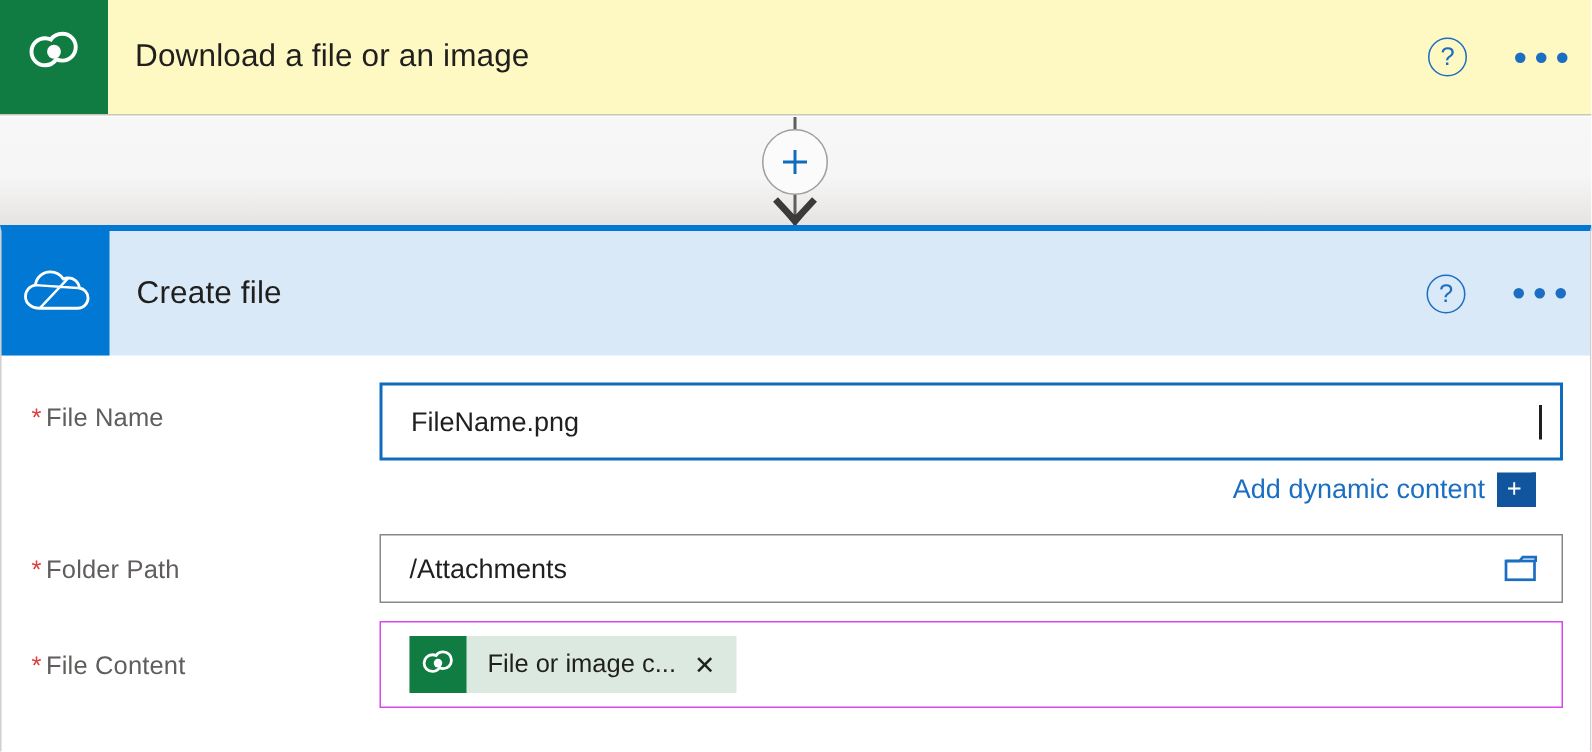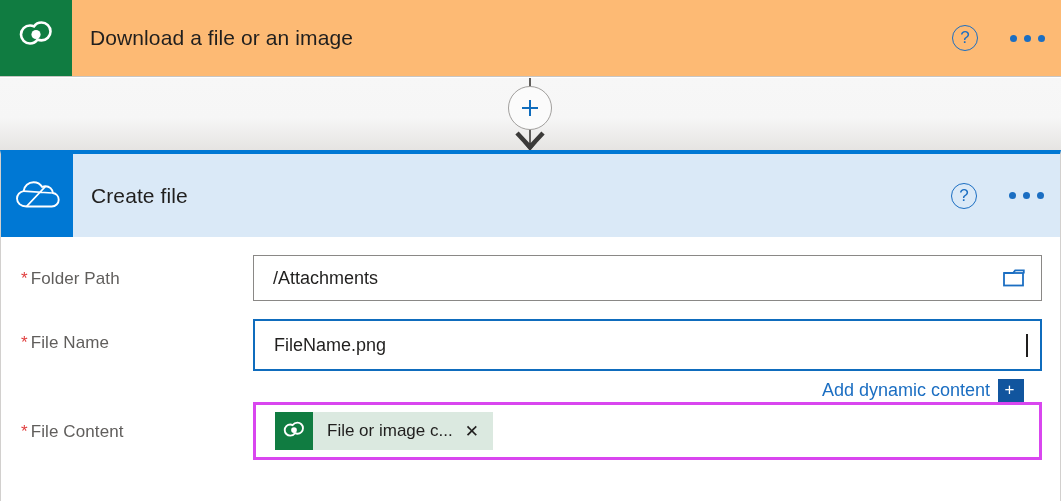--- a/index.html
+++ b/index.html
@@ -21,21 +21,21 @@
     position: absolute;
     left: 0;
     width: 1061px;
     box-sizing: border-box;
   }
 
   
   #action-download {
     top: 0;
     height: 77px;
-    background: #fdba74;
+    background: #fef9c3;
     border-bottom: 1px solid #c8c6c4;
     display: flex;
     align-items: stretch;
   }
   .icon-tile {
     width: 72px;
     min-width: 72px;
     display: flex;
     align-items: center;
     justify-content: center;
@@ -225,21 +225,21 @@
     color: #ffffff;
     font-size: 17px;
     line-height: 22px;
     text-align: center;
     cursor: pointer;
     border-right: 3px solid #11559e;
   }
 
   
   .tokenbox {
-    border: 3px solid #d946ef;
+    border: 1px solid #d946ef;
     background: #fff;
     height: 58px;
     box-sizing: border-box;
     display: flex;
     align-items: center;
     padding: 0 8px 0 19px;
   }
   .token {
     display: flex;
     align-items: center;
@@ -328,55 +328,55 @@
         <div class="ellipsis-btn">
           <i></i>
           <i></i>
           <i></i>
         </div>
       </div>
     </div>
   </div>
 
   <div class="form">
+
+    <div class="field-row" style="margin-top:18px;">
+      <div class="field-label">
+        <span class="req">*</span><span>File Name</span>
+      </div>
+      <div class="field-control">
+        <div class="textbox focused">
+          <span class="value" title="File Name">FileName.png</span>
+            <span class="caret"></span>
+        </div>
+        <div class="dyn-row">
+          <span class="dyn-link">Add dynamic content</span>
+          <span class="dyn-plus">+</span>
+        </div>
+      </div>
+    </div>
 
     <div class="field-row" style="margin-top:18px;">
       <div class="field-label">
         <span class="req">*</span><span>Folder Path</span>
       </div>
       <div class="field-control">
         <div class="textbox">
           <span class="value" title="/Attachments">/Attachments</span>
           <span class="folder-icon-btn">
             <svg width="28" height="24" viewBox="0 0 28 24" aria-hidden="true">
               <path d="M3 7 h9 l2.2 -2.6 h8.6 v3.2" fill="none" stroke="#1b6ec2" stroke-width="1.8"></path>
               <rect x="3" y="7" width="19" height="12.5" fill="none" stroke="#1b6ec2" stroke-width="1.8"></rect>
             </svg>
           </span>
         </div>
       </div>
     </div>
 
-    <div class="field-row" style="margin-top:18px;">
-      <div class="field-label">
-        <span class="req">*</span><span>File Name</span>
-      </div>
-      <div class="field-control">
-        <div class="textbox focused">
-          <span class="value" title="File Name">FileName.png</span>
-            <span class="caret"></span>
-        </div>
-        <div class="dyn-row">
-          <span class="dyn-link">Add dynamic content</span>
-          <span class="dyn-plus">+</span>
-        </div>
-      </div>
-    </div>
-
-    <div class="field-row" style="margin-top:0;">
+    <div class="field-row" style="margin-top:12px;">
       <div class="field-label" style="padding-top:20px;">
         <span class="req">*</span><span>File Content</span>
       </div>
       <div class="field-control">
         <div class="tokenbox">
           <span class="token">
             <span class="tok-icon">
               <svg width="26" height="26" viewBox="0 0 42 42" aria-hidden="true">
                 <path d="M26.5 7.5c-3.1 0-5.9 1.5-7.6 3.9-1.2-.6-2.5-.9-3.9-.9-5 0-9 4-9 9s4 9 9 9c3.1 0 5.9-1.6 7.6-4 1.2.6 2.5.9 3.9.9 5 0 9-4 9-9s-4-8.9-9-8.9z" fill="none" stroke="#ffffff" stroke-width="3"></path>
                 <circle cx="21" cy="19.5" r="4.6" fill="#ffffff"></circle>

